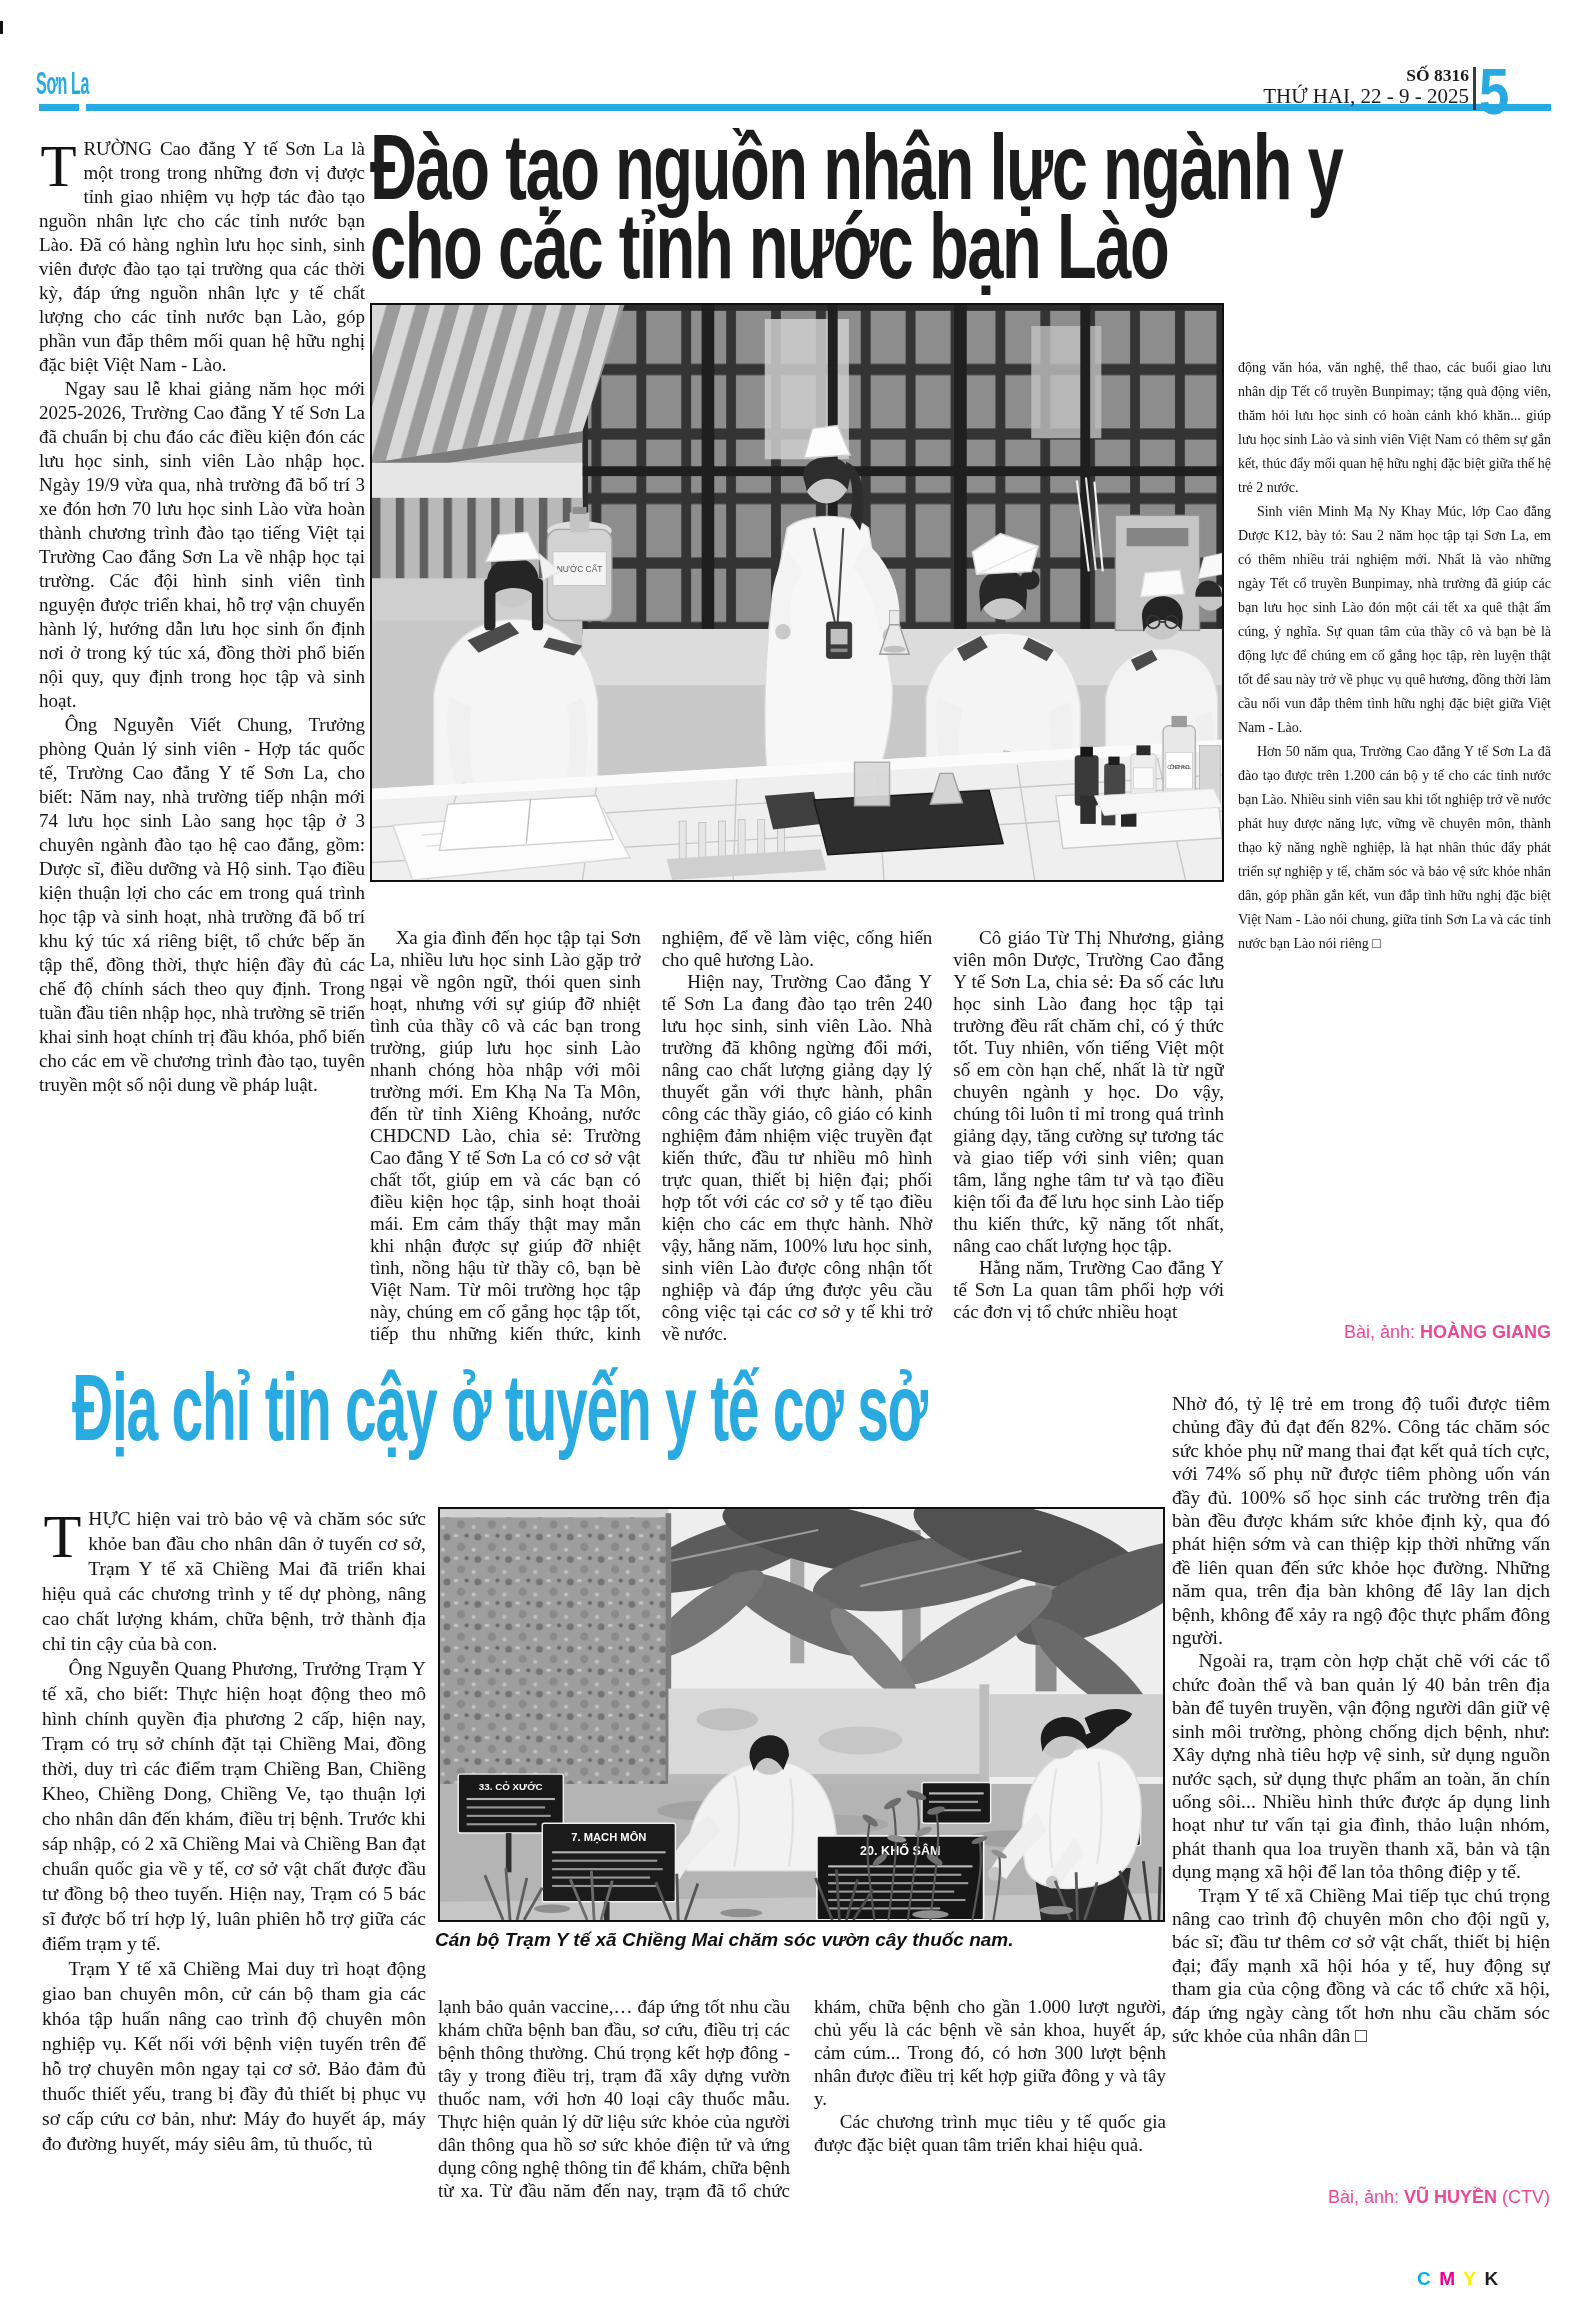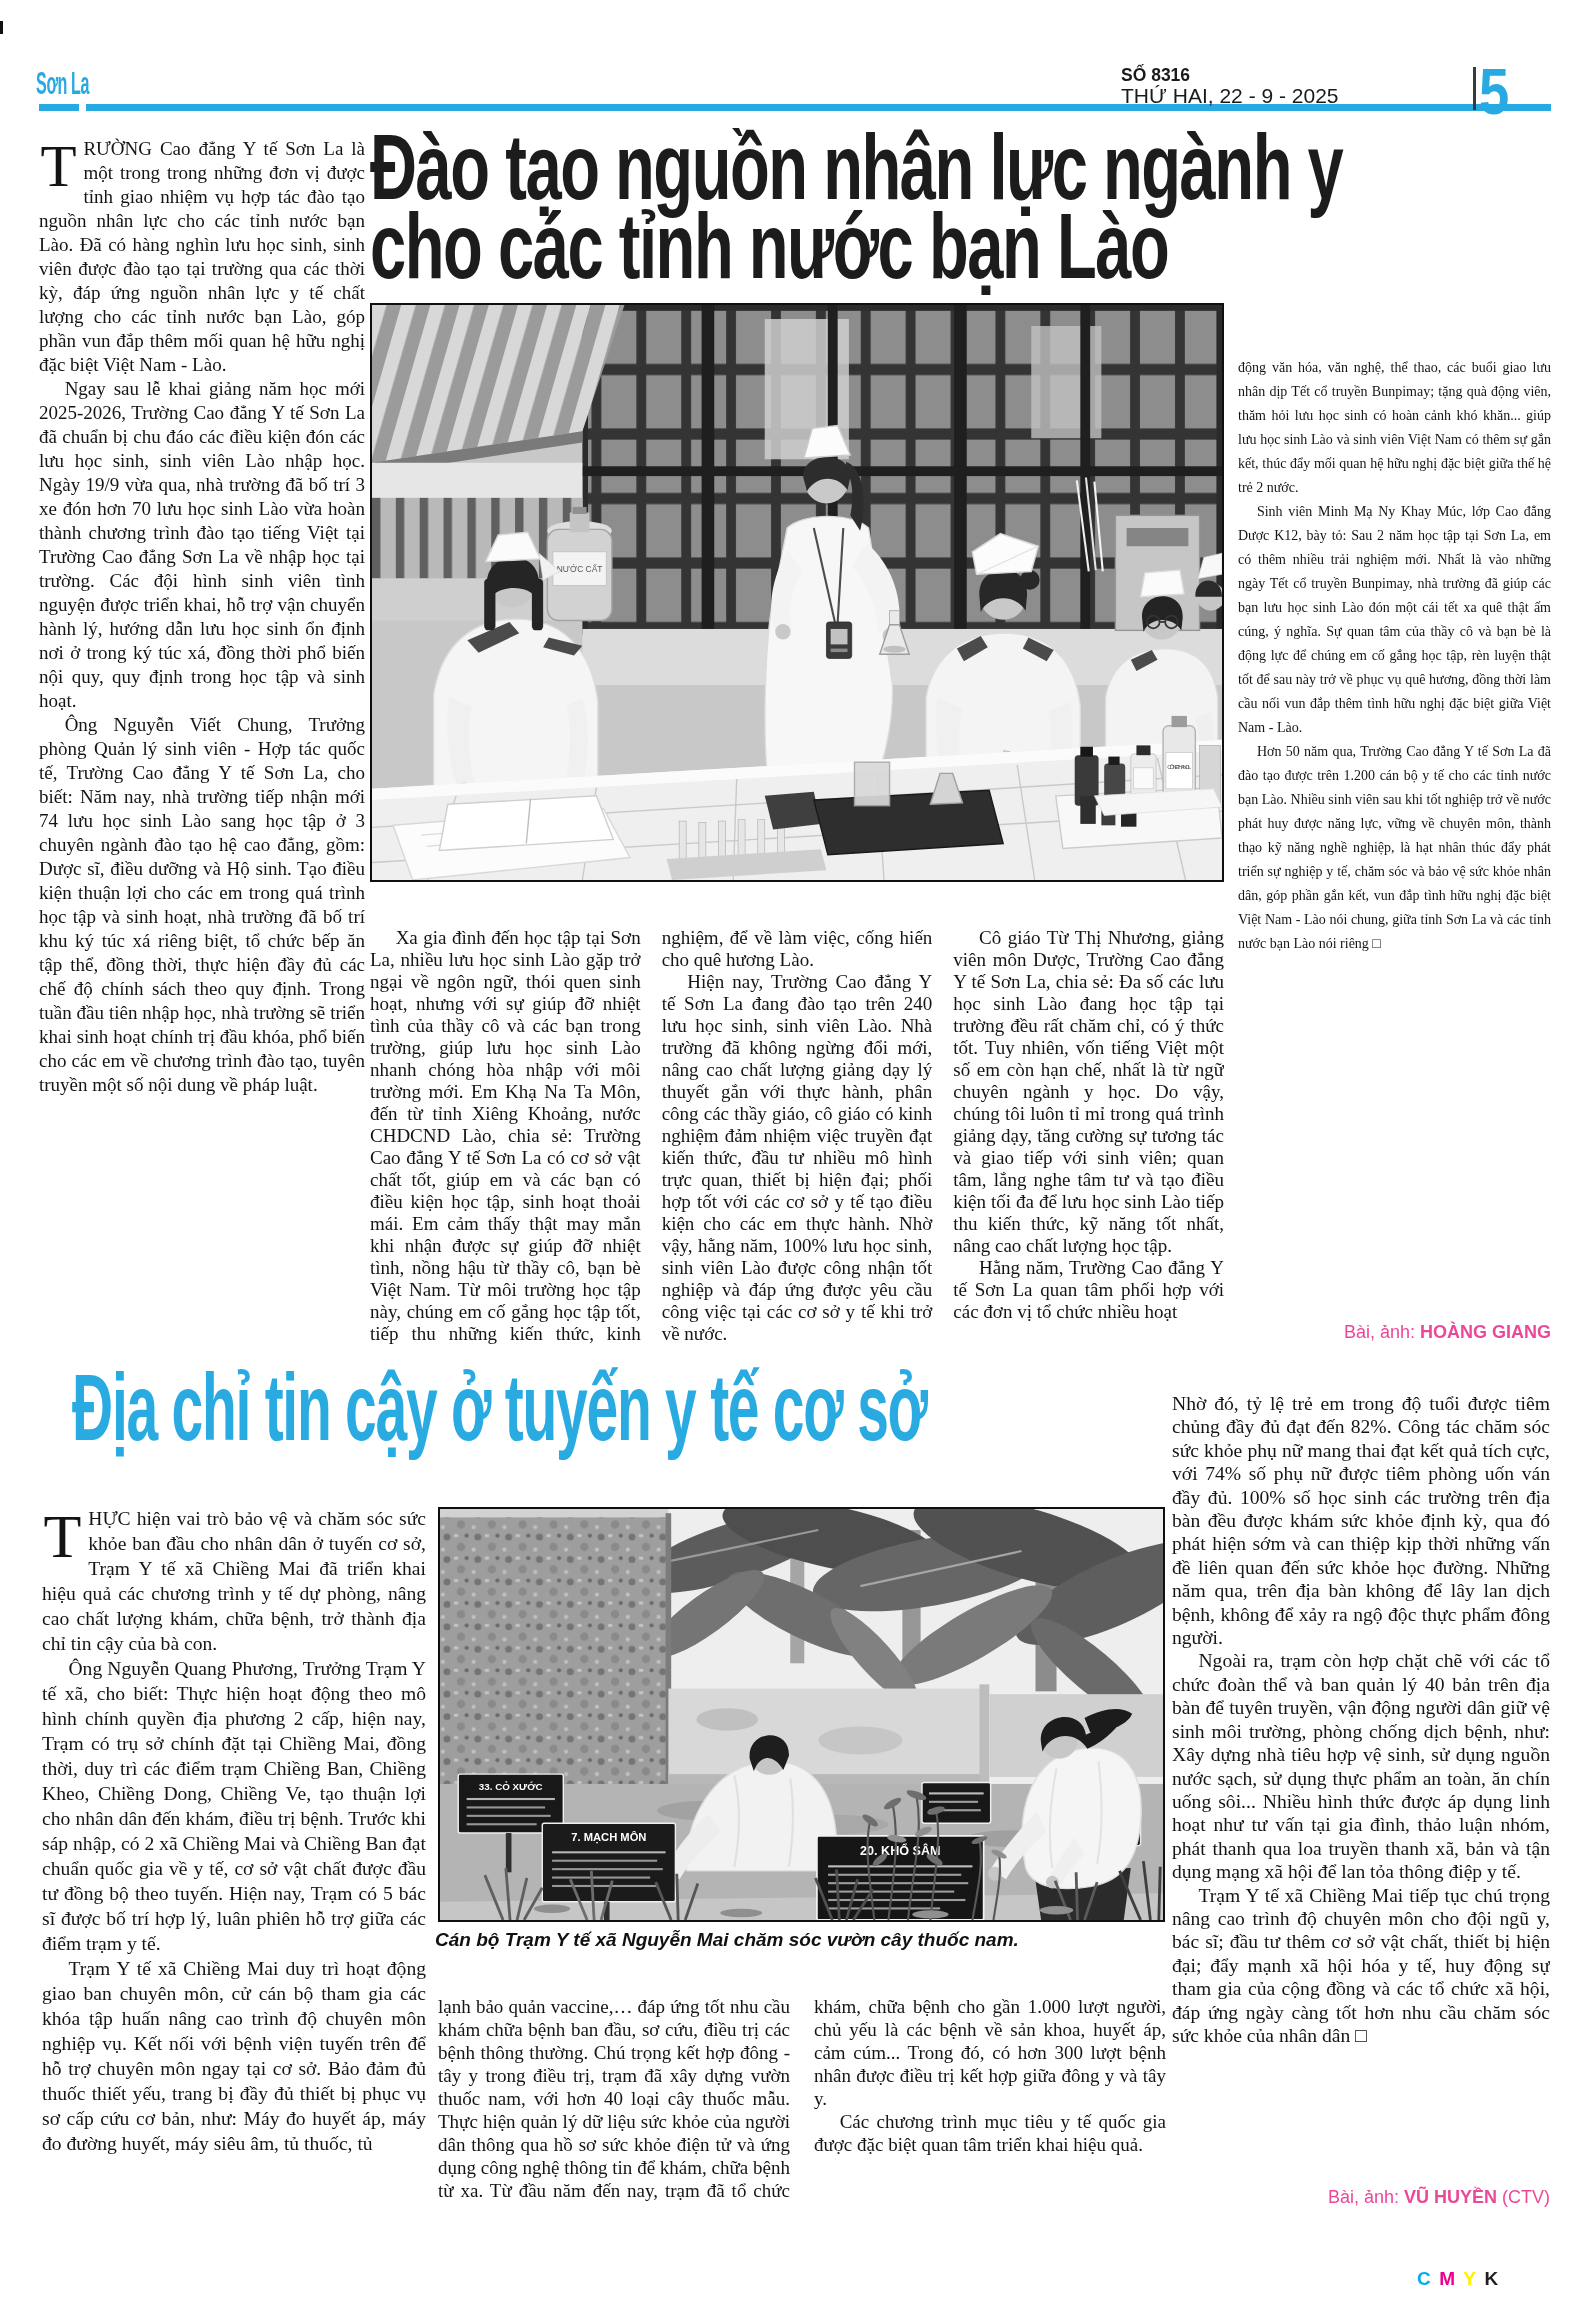--- a/index.html
+++ b/index.html
@@ -6,22 +6,22 @@
   #page{position:relative;width:1587px;height:2319px;background:#ffffff;overflow:hidden;
         font-family:"Liberation Serif",serif;color:#141414;padding-left:9px;}
   .abs{position:absolute;}
   
   #brand{left:36px;top:66px;font-family:"Liberation Sans",sans-serif;font-weight:700;
          font-size:31px;color:#29a9e1;white-space:nowrap;transform:scaleX(.52);
          transform-origin:left top;letter-spacing:-0.7px;}
   .bar{position:absolute;top:104px;height:7px;background:#29a9e1;}
   #bar1{left:39px;width:40px;}
   #bar2{left:86px;width:1465px;}
-  #issue{left:1121px;top:66px;width:348px;
-         font-family:Liberation Sans, sans-serif;color:#1a1a1a;}
+  #issue{left:1121px;top:66px;width:348px;text-align:right;
+         font-family:Liberation Serif, serif;color:#1a1a1a;}
   #issue .l1{font-size:17.5px;font-weight:700;line-height:19px;}
   #issue .l2{font-size:21px;line-height:22px;}
   #pgdiv{left:1473px;top:67px;width:2.8px;height:43px;background:#3a3a3a;}
   #pgnum{left:1479px;top:55px;font-family:"Liberation Sans",sans-serif;font-weight:700;
          font-size:64px;color:#29a9e1;transform:scaleX(.85);transform-origin:left top;}
   #printmark{left:0;top:21px;width:2.8px;height:12.6px;background:#111;}
   
   .headline{position:absolute;font-family:"Liberation Sans",sans-serif;font-weight:700;
             color:#1c1c1c;white-space:nowrap;transform-origin:left top;letter-spacing:-2.1px;}
   #h1l1{left:370px;top:114px;font-size:93px;transform:scaleX(.70);}
@@ -458,21 +458,21 @@
           </g>
       </g>
       <g fill="#8f8f8f">
         <ellipse cx="160" cy="570" rx="26" ry="6"></ellipse>
           <ellipse cx="430" cy="576" rx="30" ry="6"></ellipse>
         <ellipse cx="700" cy="578" rx="26" ry="6"></ellipse>
           <ellipse cx="880" cy="572" rx="24" ry="6"></ellipse>
       </g>
     </svg>
   </div>
-  <div class="caption" id="cap2">Cán bộ Trạm Y tế xã Nguyễn Mai chăm sóc vườn cây thuốc nam.</div>
+  <div class="caption" id="cap2">Cán bộ Trạm Y tế xã Chiềng Mai chăm sóc vườn cây thuốc nam.</div>
 
   <div class="abs serif" id="a2-below">
       <p class="para noindent">lạnh bảo quản vaccine,… đáp ứng tốt nhu cầu khám chữa bệnh ban đầu, sơ cứu, điều trị các bệnh thông thường. Chú trọng kết hợp đông - tây y trong điều trị, trạm đã xây dựng vườn thuốc nam, với hơn 40 loại cây thuốc mẫu. Thực hiện quản lý dữ liệu sức khỏe của người dân thông qua hồ sơ sức khỏe điện tử và ứng dụng công nghệ thông tin để khám, chữa bệnh từ xa. Từ đầu năm đến nay, trạm đã tổ chức khám, chữa bệnh cho gần 1.000 lượt người, chủ yếu là các bệnh về sản khoa, huyết áp, cảm cúm... Trong đó, có hơn 300 lượt bệnh nhân được điều trị kết hợp giữa đông y và tây y.</p>
       <p class="para">Các chương trình mục tiêu y tế quốc gia được đặc biệt quan tâm triển khai hiệu quả.</p>
     </div>
 
   <div class="abs serif" id="a2-right">
       <p class="para noindent">Nhờ đó, tỷ lệ trẻ em trong độ tuổi được tiêm chủng đầy đủ đạt đến 82%. Công tác chăm sóc sức khỏe phụ nữ mang thai đạt kết quả tích cực, với 74% số phụ nữ được tiêm phòng uốn ván đầy đủ. 100% số học sinh các trường trên địa bàn đều được khám sức khỏe định kỳ, qua đó phát hiện sớm và can thiệp kịp thời những vấn đề liên quan đến sức khỏe học đường. Những năm qua, trên địa bàn không để lây lan dịch bệnh, không để xảy ra ngộ độc thực phẩm đông người.</p>
       <p class="para">Ngoài ra, trạm còn hợp chặt chẽ với các tổ chức đoàn thể và ban quản lý 40 bản trên địa bàn để tuyên truyền, vận động người dân giữ vệ sinh môi trường, phòng chống dịch bệnh, như: Xây dựng nhà tiêu hợp vệ sinh, sử dụng nguồn nước sạch, sử dụng thực phẩm an toàn, ăn chín uống sôi... Nhiều hình thức được áp dụng linh hoạt như tư vấn tại gia đình, thảo luận nhóm, phát thanh qua loa truyền thanh xã, bản và tận dụng mạng xã hội để lan tỏa thông điệp y tế.</p>
       <p class="para">Trạm Y tế xã Chiềng Mai tiếp tục chú trọng nâng cao trình độ chuyên môn cho đội ngũ y, bác sĩ; đầu tư thêm cơ sở vật chất, thiết bị hiện đại; đẩy mạnh xã hội hóa y tế, huy động sự tham gia của cộng đồng và các tổ chức xã hội, đáp ứng ngày càng tốt hơn nhu cầu chăm sóc sức khỏe của nhân dân □</p>

